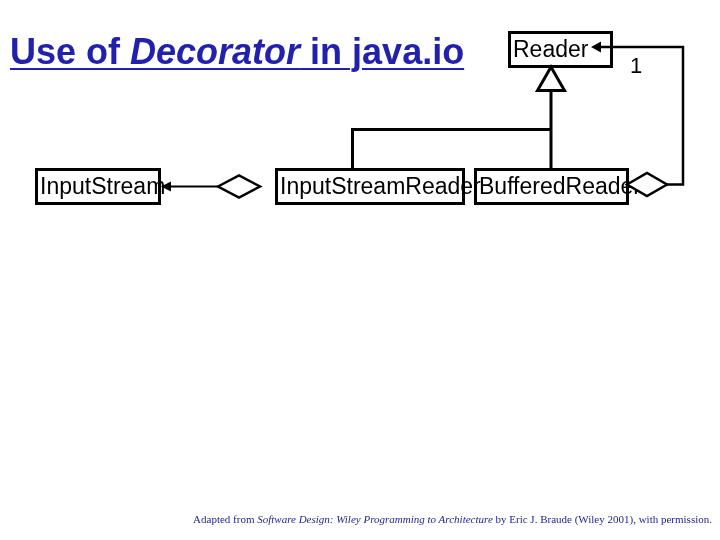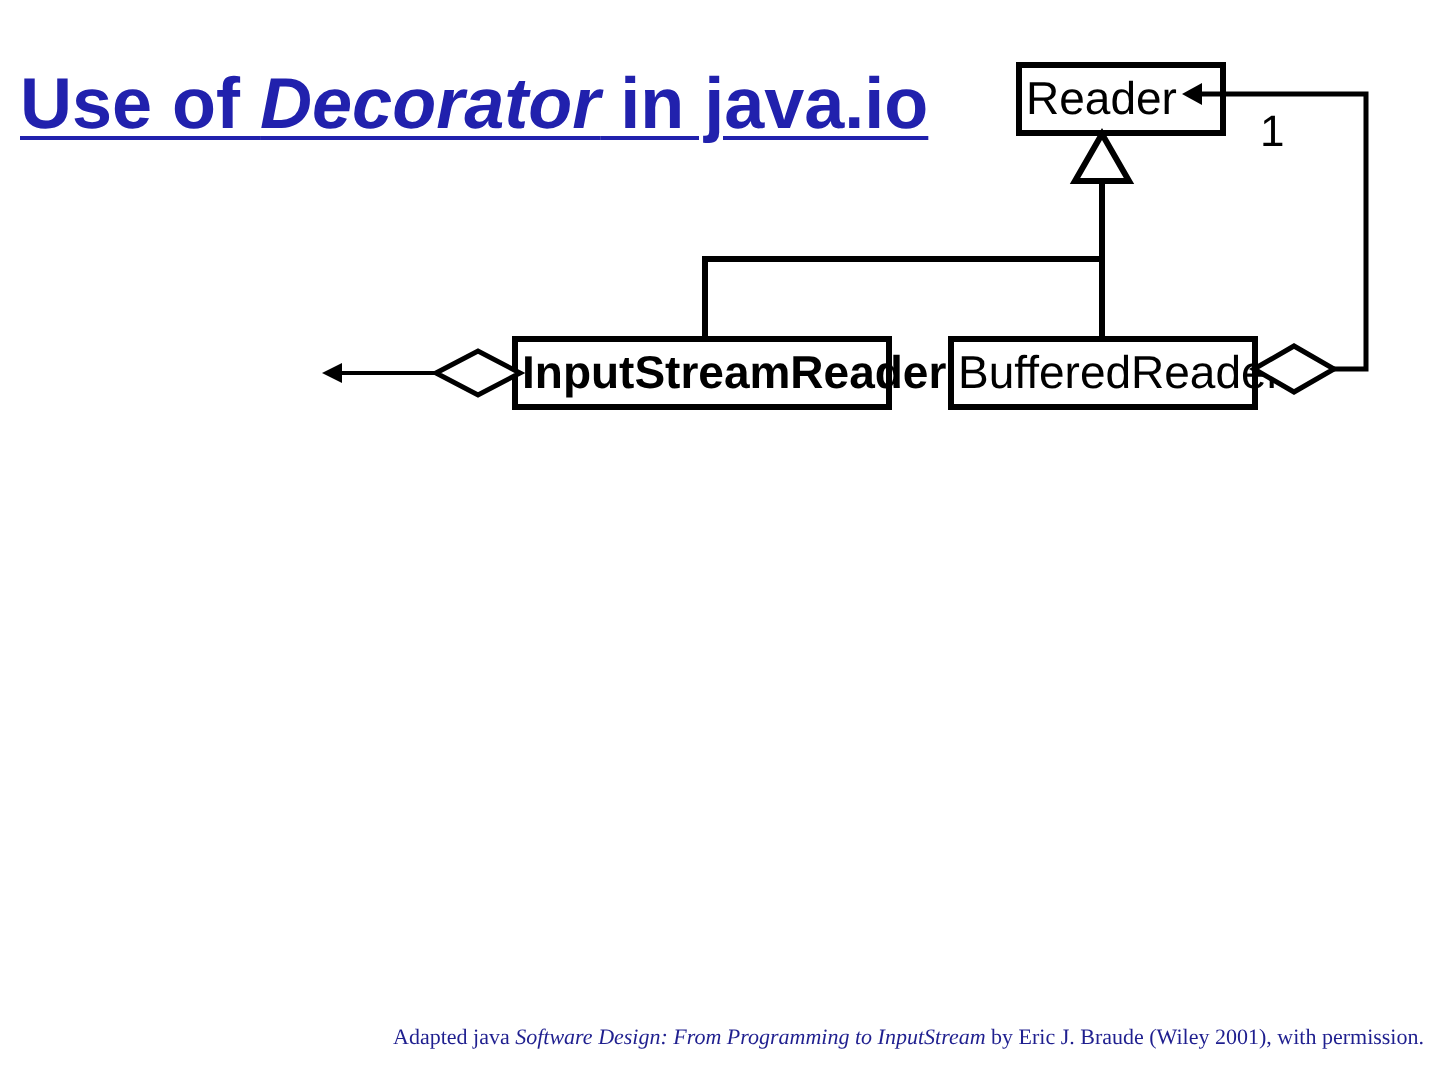--- a/index.html
+++ b/index.html
@@ -25,21 +25,21 @@
   .uml-box{
     position:absolute;border:3px solid var(--line-color);background:transparent;
     white-space:nowrap;overflow:visible;
   }
   .uml-box .uml-label{
     display:inline-block;padding-left:2px;
     font-size:23px;color:#000;line-height:31px;white-space:nowrap;
   }
   #box-reader{left:508px;top:31px;width:105px;height:37px;}
   #box-input-stream{left:35px;top:168px;width:126px;height:37px;}
-  #box-input-stream-reader{left:256px;top:168px;width:190px;height:37px;font-weight:bold;}
+  #box-input-stream-reader{left:275px;top:168px;width:190px;height:37px;}
   #box-buffered-reader{left:474px;top:168px;width:155px;height:37px;}
 
   .multiplicity{
     position:absolute;left:630px;top:55px;
     font-size:22px;color:#000;line-height:1;
   }
 
   .connector-layer{position:absolute;left:0;top:0;width:720px;height:540px;pointer-events:none;}
 
   .slide-footer{
@@ -52,20 +52,23 @@
 </head>
 <body>
 
 <div class="slide">
 
   <h1 class="slide-title"><span>Use of </span><em>Decorator</em><span> in java.io</span></h1>
 
   <div class="uml-box" id="box-reader">
     <span class="uml-label">Reader</span>
   </div>
+  <div class="uml-box" id="box-input-stream">
+    <span class="uml-label">InputStream</span>
+  </div>
   <div class="uml-box" id="box-input-stream-reader">
     <span class="uml-label">InputStreamReader</span>
   </div>
   <div class="uml-box" id="box-buffered-reader">
     <span class="uml-label">BufferedReader</span>
   </div>
 
   <div class="multiplicity">1</div>
 
   <svg class="connector-layer" width="720" height="540" viewBox="0 0 720 540" xmlns="http://www.w3.org/2000/svg">
@@ -77,15 +80,15 @@
 
     <polyline points="599,47 683,47 683,184.5 665,184.5" fill="none" stroke="#000" stroke-width="2.5"></polyline>
     <polygon points="591,47 601,41.5 601,52.5" fill="#000" stroke="none"></polygon>
     <polygon points="627,184.5 647,173 667,184.5 647,196" fill="#fff" stroke="#000" stroke-width="2.5"></polygon>
 
     <path d="M170 186.5 H220" stroke="#000" stroke-width="2" fill="none"></path>
     <polygon points="161,186.5 171,181.5 171,191.5" fill="#000" stroke="none"></polygon>
     <polygon points="218,186.5 239,175.5 260,186.5 239,197.5" fill="#fff" stroke="#000" stroke-width="2.5"></polygon>
   </svg>
 
-  <div class="slide-footer"><span>Adapted java </span><em>Software Design: From Programming to InputStream</em><span> by Eric J. Braude (Wiley 2001), with permission.</span></div>
+  <div class="slide-footer"><span>Adapted from </span><em>Software Design: Wiley Programming to Architecture</em><span> by Eric J. Braude (Wiley 2001), with permission.</span></div>
 
 </div>
 
 </body></html>

